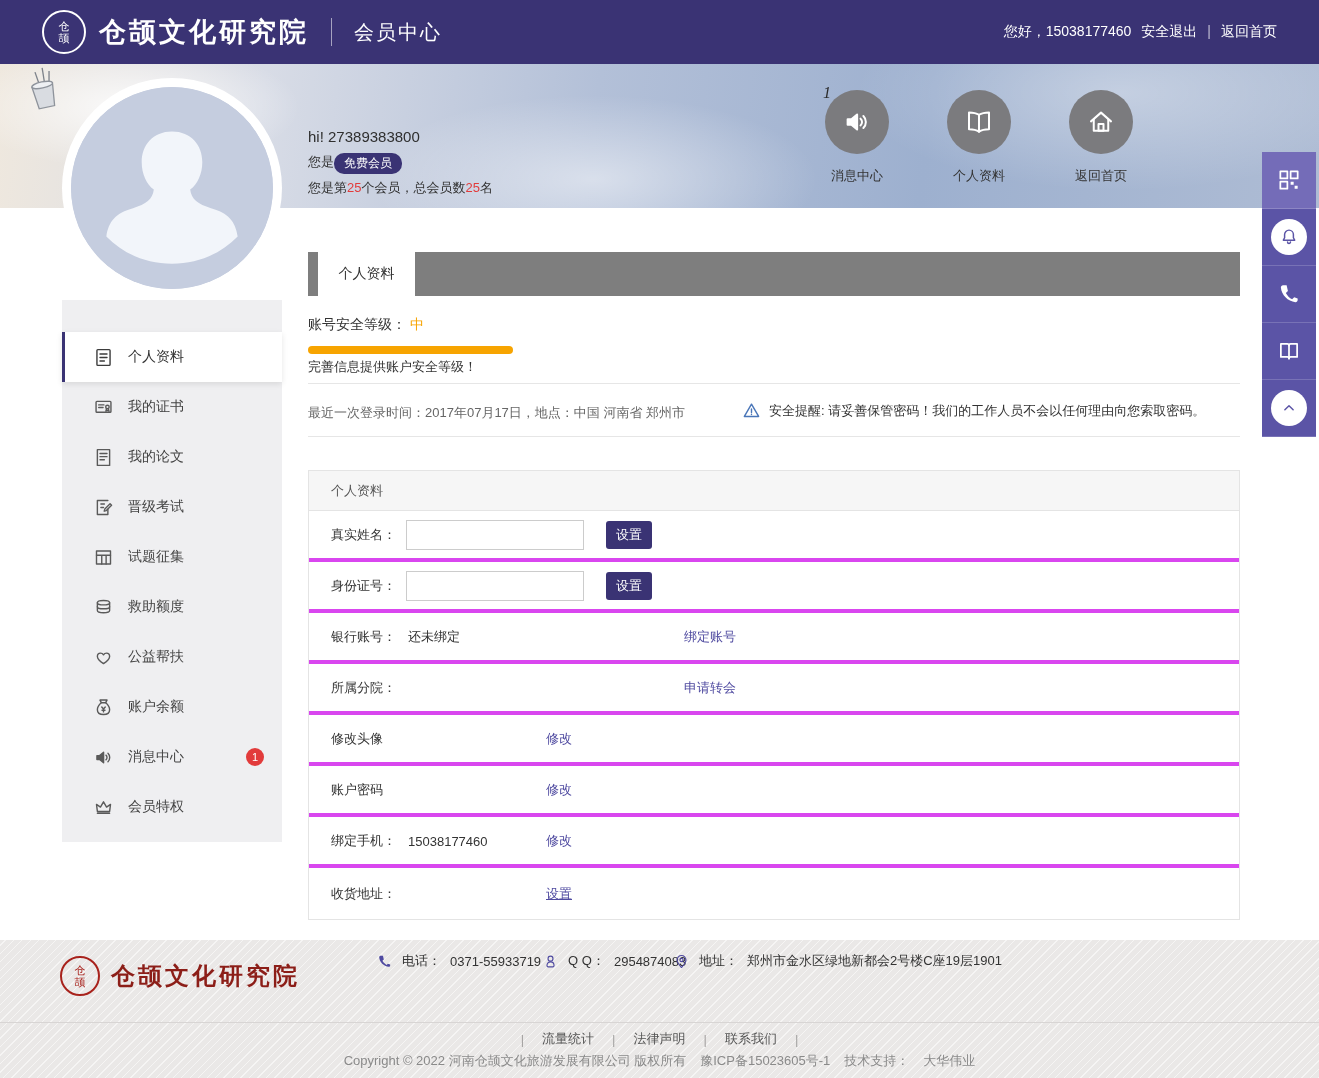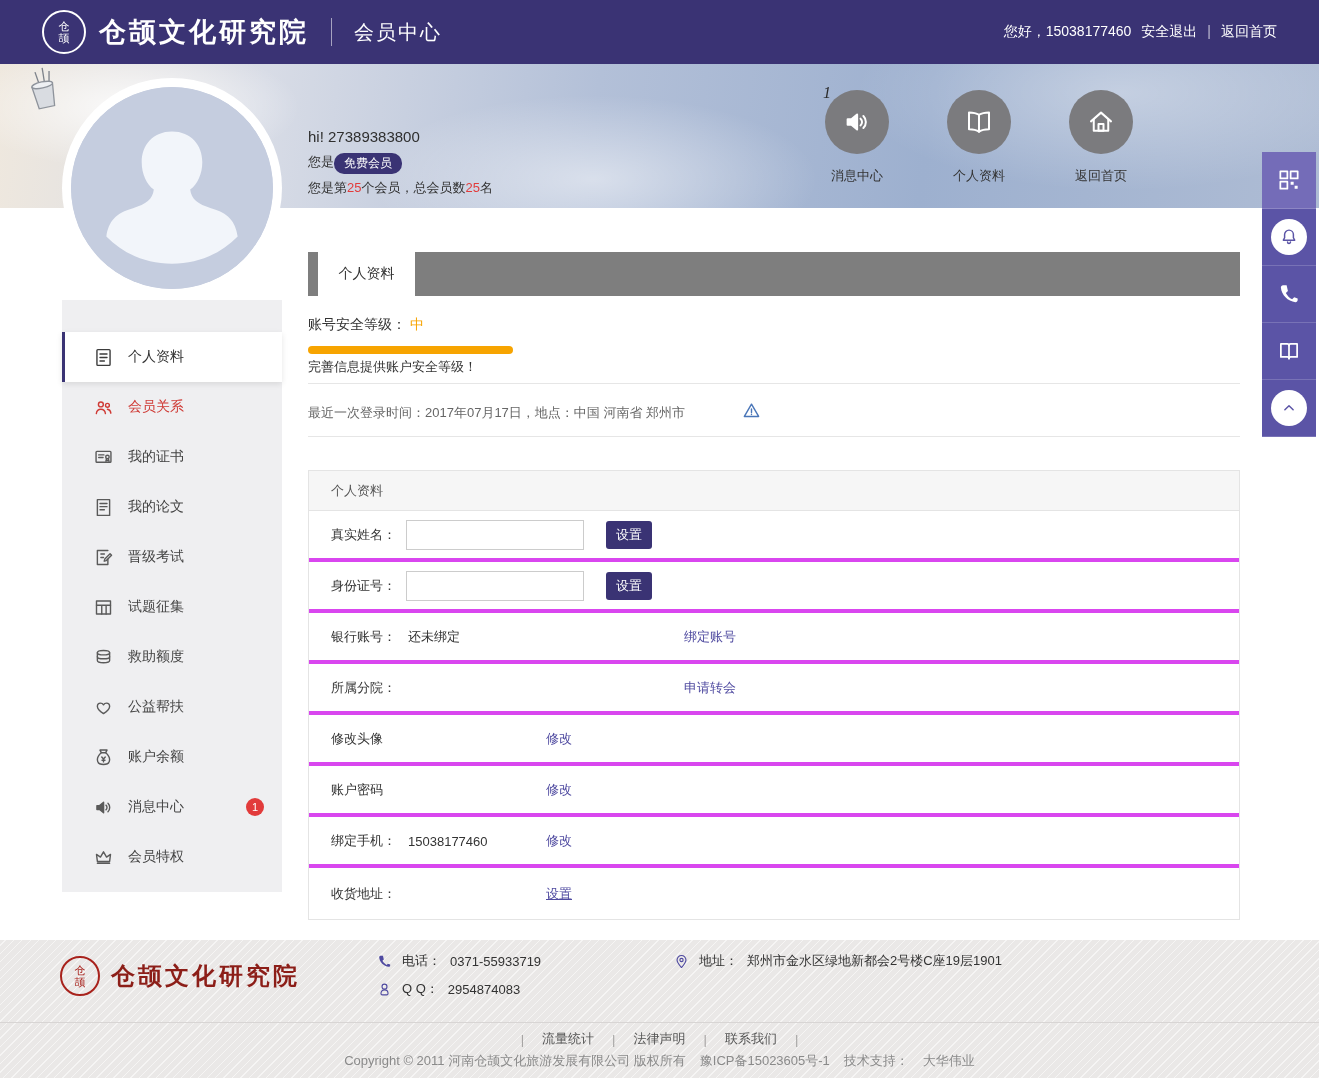--- a/index.html
+++ b/index.html
@@ -94,21 +94,21 @@
   .row-link{position:absolute;top:50%;transform:translateY(-50%);font-size:13px;color:var(--link,#4f4aa0);
     cursor:pointer;text-decoration:none;white-space:nowrap}
   .row-link.near{left:237px}.row-link.far{left:375px}.row-link.u{text-decoration:underline}
 
   
   .footer{position:absolute;left:0;top:940px;width:100%;height:138px;background-color:#eae8e7;
     background-image:repeating-linear-gradient(315deg,rgba(255,255,255,.55) 0 1px,transparent 1px 6px)}
   .footer-logo{position:absolute;left:60px;top:16px;display:flex;align-items:center;gap:11px}
   .seal-red{width:40px;height:40px;border-color:#a8221c;color:#a8221c;font-size:11px}
   .footer-brand{font-family:"Liberation Serif",serif;font-weight:bold;font-size:24px;letter-spacing:3px;color:#8c1e18;white-space:nowrap}
-  .contact-col{position:absolute;top:8px;display:flex;flex-direction:column}
+  .contact-col{position:absolute;top:8px;display:flex;flex-direction:row}
   .c1{left:375px}.c2{left:672px}
   .contact-row{height:26px;margin-bottom:2px;display:flex;align-items:center;gap:9px;font-size:13px;color:#333;white-space:nowrap}
   .contact-row .icon{width:18px;height:18px;color:var(--link,#4f4aa0);display:flex;align-items:center;justify-content:center}
   .contact-row .icon svg{width:17px;height:17px;display:block}
   .foot-divider{position:absolute;left:0;top:82px;width:100%;height:1px;background:#d8d5d4}
   .foot-links{position:absolute;left:0;top:90px;width:100%;display:flex;justify-content:center;align-items:center;
     gap:18px;font-size:13px;color:#555}
   .foot-link{color:#555;cursor:pointer;text-decoration:none}
   .foot-sep{color:#a5a3a2}
   .copyright{position:absolute;left:0;top:112px;width:100%;display:flex;justify-content:center;gap:14px;
@@ -251,31 +251,20 @@
   <aside class="sidebar">
       <div class="side-item active">
         <span class="icon">
           <svg viewBox="0 0 24 24" fill="none" stroke="currentColor" stroke-width="1.6" stroke-linecap="round" stroke-linejoin="round">
             <rect x="4.5" y="3" width="15" height="18" rx="1"></rect>
             <path d="M8 8h8M8 12h8M8 16h5"></path>
           </svg>
         </span>
         <span class="side-label">个人资料</span>
       </div>
-      <div class="side-item danger">
-        <span class="icon">
-          <svg viewBox="0 0 24 24" fill="none" stroke="currentColor" stroke-width="1.6" stroke-linecap="round" stroke-linejoin="round">
-            <circle cx="9" cy="8.5" r="2.8"></circle>
-            <path d="M3.8 19c.4-3.2 2.5-5 5.2-5s4.8 1.8 5.2 5"></path>
-            <circle cx="16.5" cy="9.5" r="2.2"></circle>
-            <path d="M16.5 14c2.3.3 3.6 1.8 3.9 4.5"></path>
-          </svg>
-        </span>
-        <span class="side-label">会员关系</span>
-      </div>
       <div class="side-item">
         <span class="icon">
           <svg viewBox="0 0 24 24" fill="none" stroke="currentColor" stroke-width="1.6" stroke-linecap="round" stroke-linejoin="round">
             <rect x="3.5" y="5" width="17" height="12.5" rx="1"></rect>
             <path d="M6.5 9h6M6.5 12h5"></path>
             <circle cx="16.5" cy="11.5" r="2"></circle>
             <path d="M15.5 13.2l-.8 3 1.8-.9 1.8.9-.8-3"></path>
           </svg>
         </span>
         <span class="side-label">我的证书</span>
@@ -370,20 +359,21 @@
 
   <div class="login-info">最近一次登录时间：2017年07月17日，地点：中国 河南省 郑州市</div>
   <div class="warning">
     <span class="icon warn">
       <svg viewBox="0 0 24 24" fill="none" stroke="currentColor" stroke-width="1.8" stroke-linecap="round" stroke-linejoin="round">
         <path d="M12 4 21 19.5H3z"></path>
           <path d="M12 10v4.5"></path>
           <path d="M12 16.8v.4"></path>
       </svg>
     </span>
+    <span>安全提醒: 请妥善保管密码！我们的工作人员不会以任何理由向您索取密码。</span>
   </div>
   <div class="divider d2"></div>
 
   <section class="panel">
     <div class="panel-head">个人资料</div>
     <div>
         <div class="panel-row">
           <span class="row-label">真实姓名：</span>
           <input class="row-input" placeholder="" style="">
           <button class="row-btn">设置</button>
@@ -467,20 +457,20 @@
     <div class="foot-links">
         <span class="foot-sep">|</span>
         <a class="foot-link">流量统计</a>
         <span class="foot-sep">|</span>
         <a class="foot-link">法律声明</a>
         <span class="foot-sep">|</span>
         <a class="foot-link">联系我们</a>
         <span class="foot-sep">|</span>
       </div>
     <div class="copyright">
-      <span>Copyright © 2011 河南仓颉文化旅游发展有限公司 版权所有</span>
+      <span>Copyright © 2022 河南仓颉文化旅游发展有限公司 版权所有</span>
       <span>豫ICP备15023605号-1</span>
       <span>技术支持：</span>
       <span>大华伟业</span>
     </div>
   </footer>
 
 </div>
 
 </body></html>

